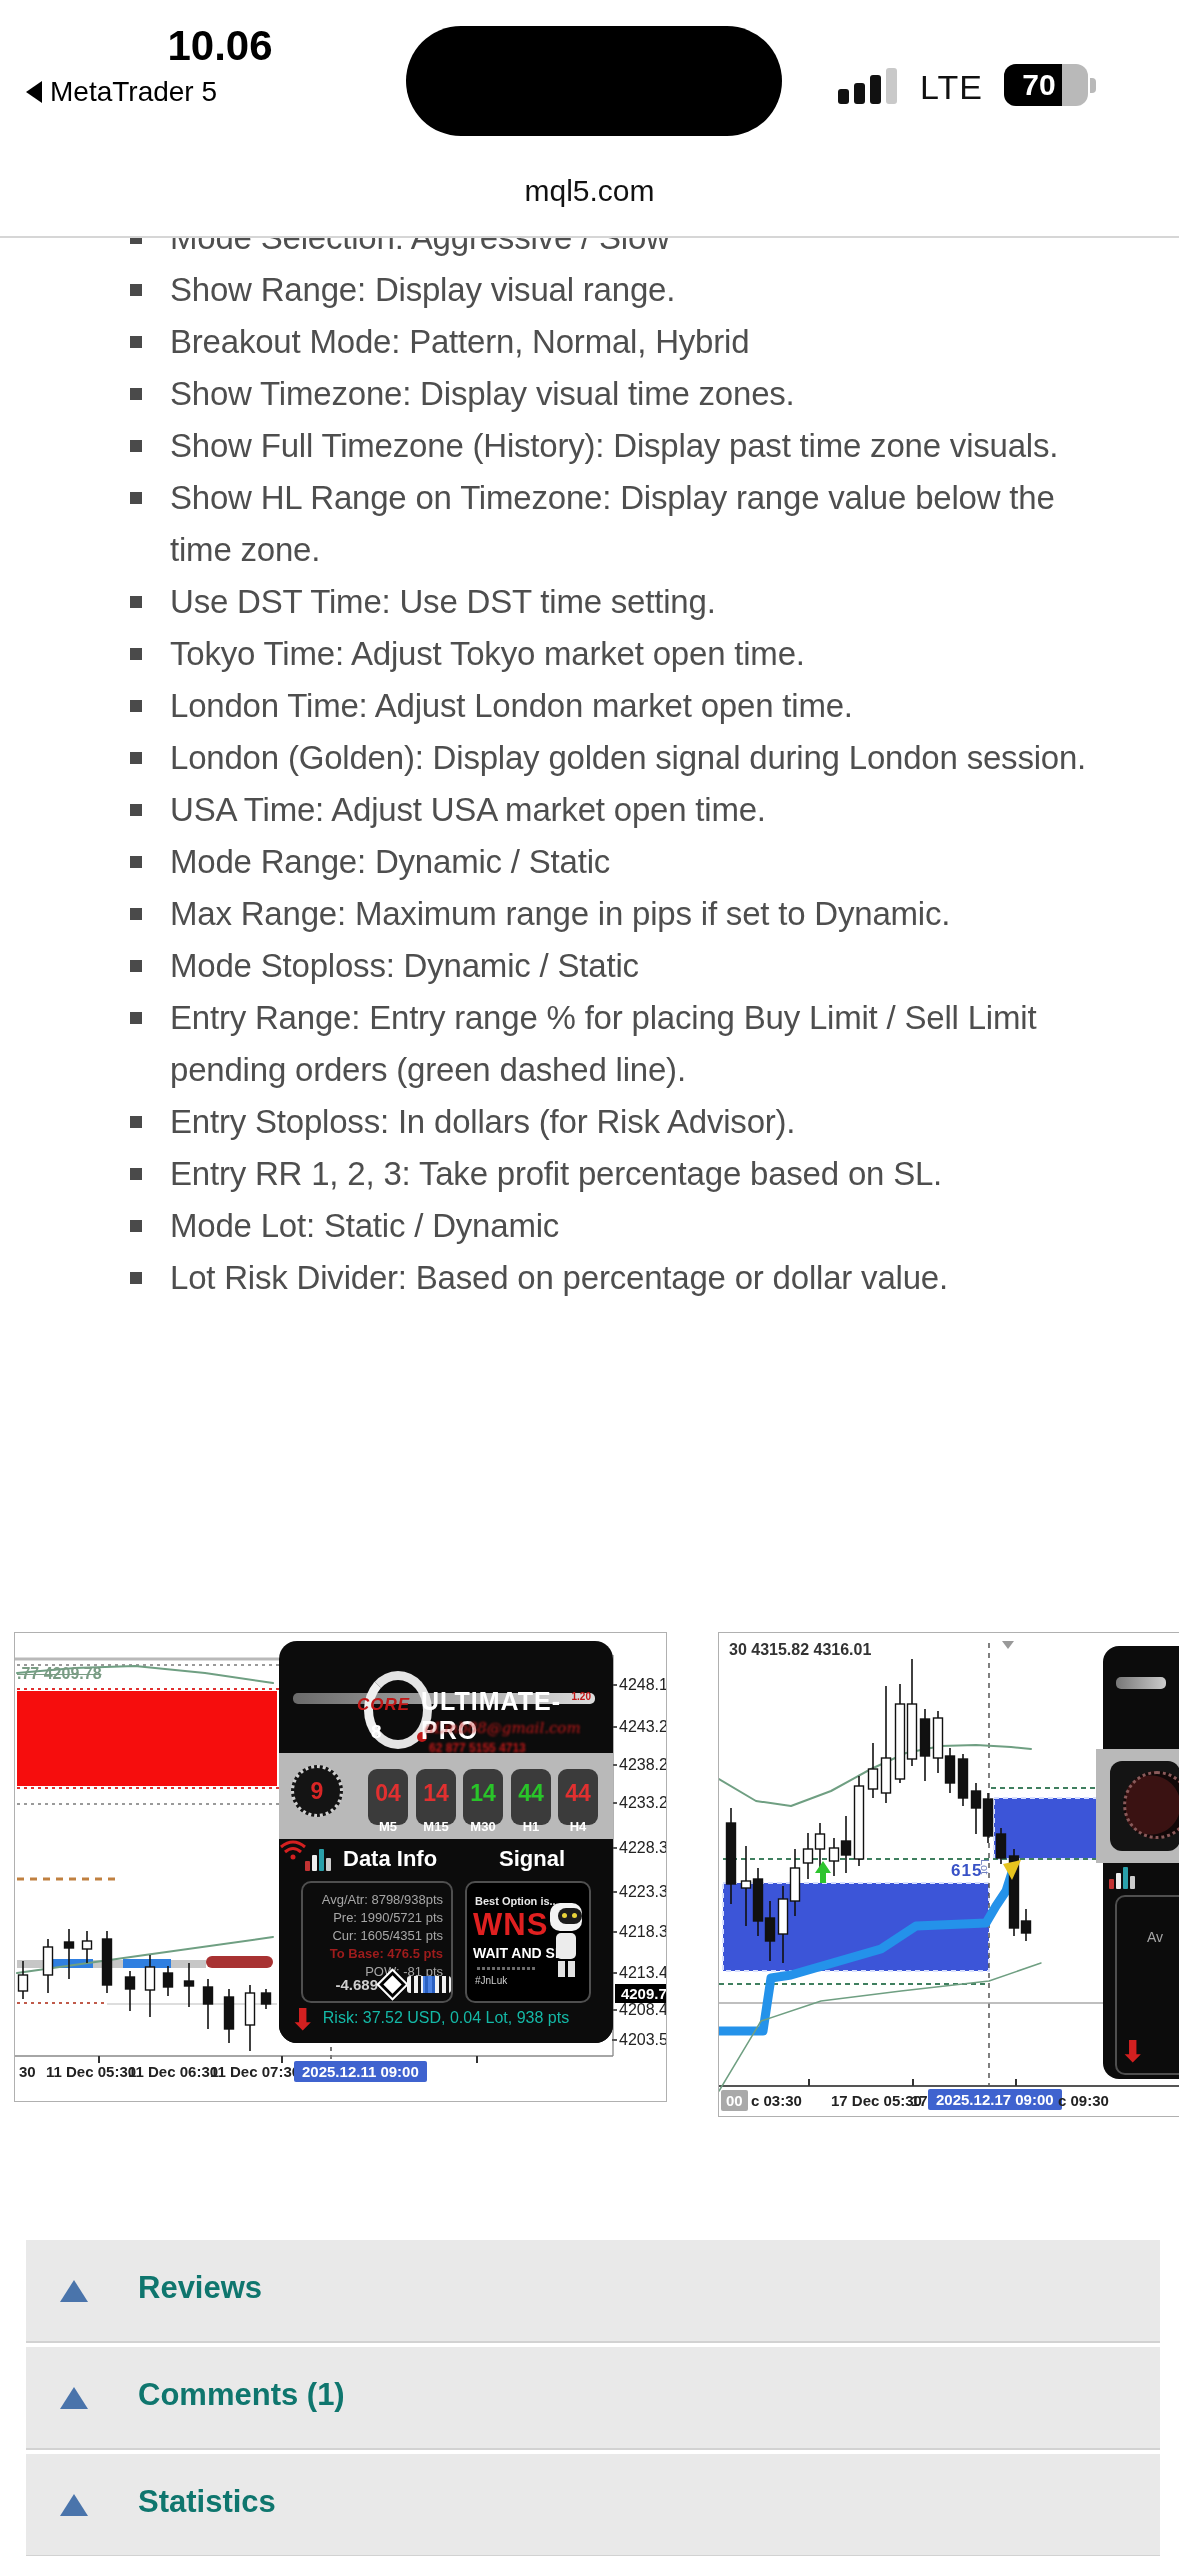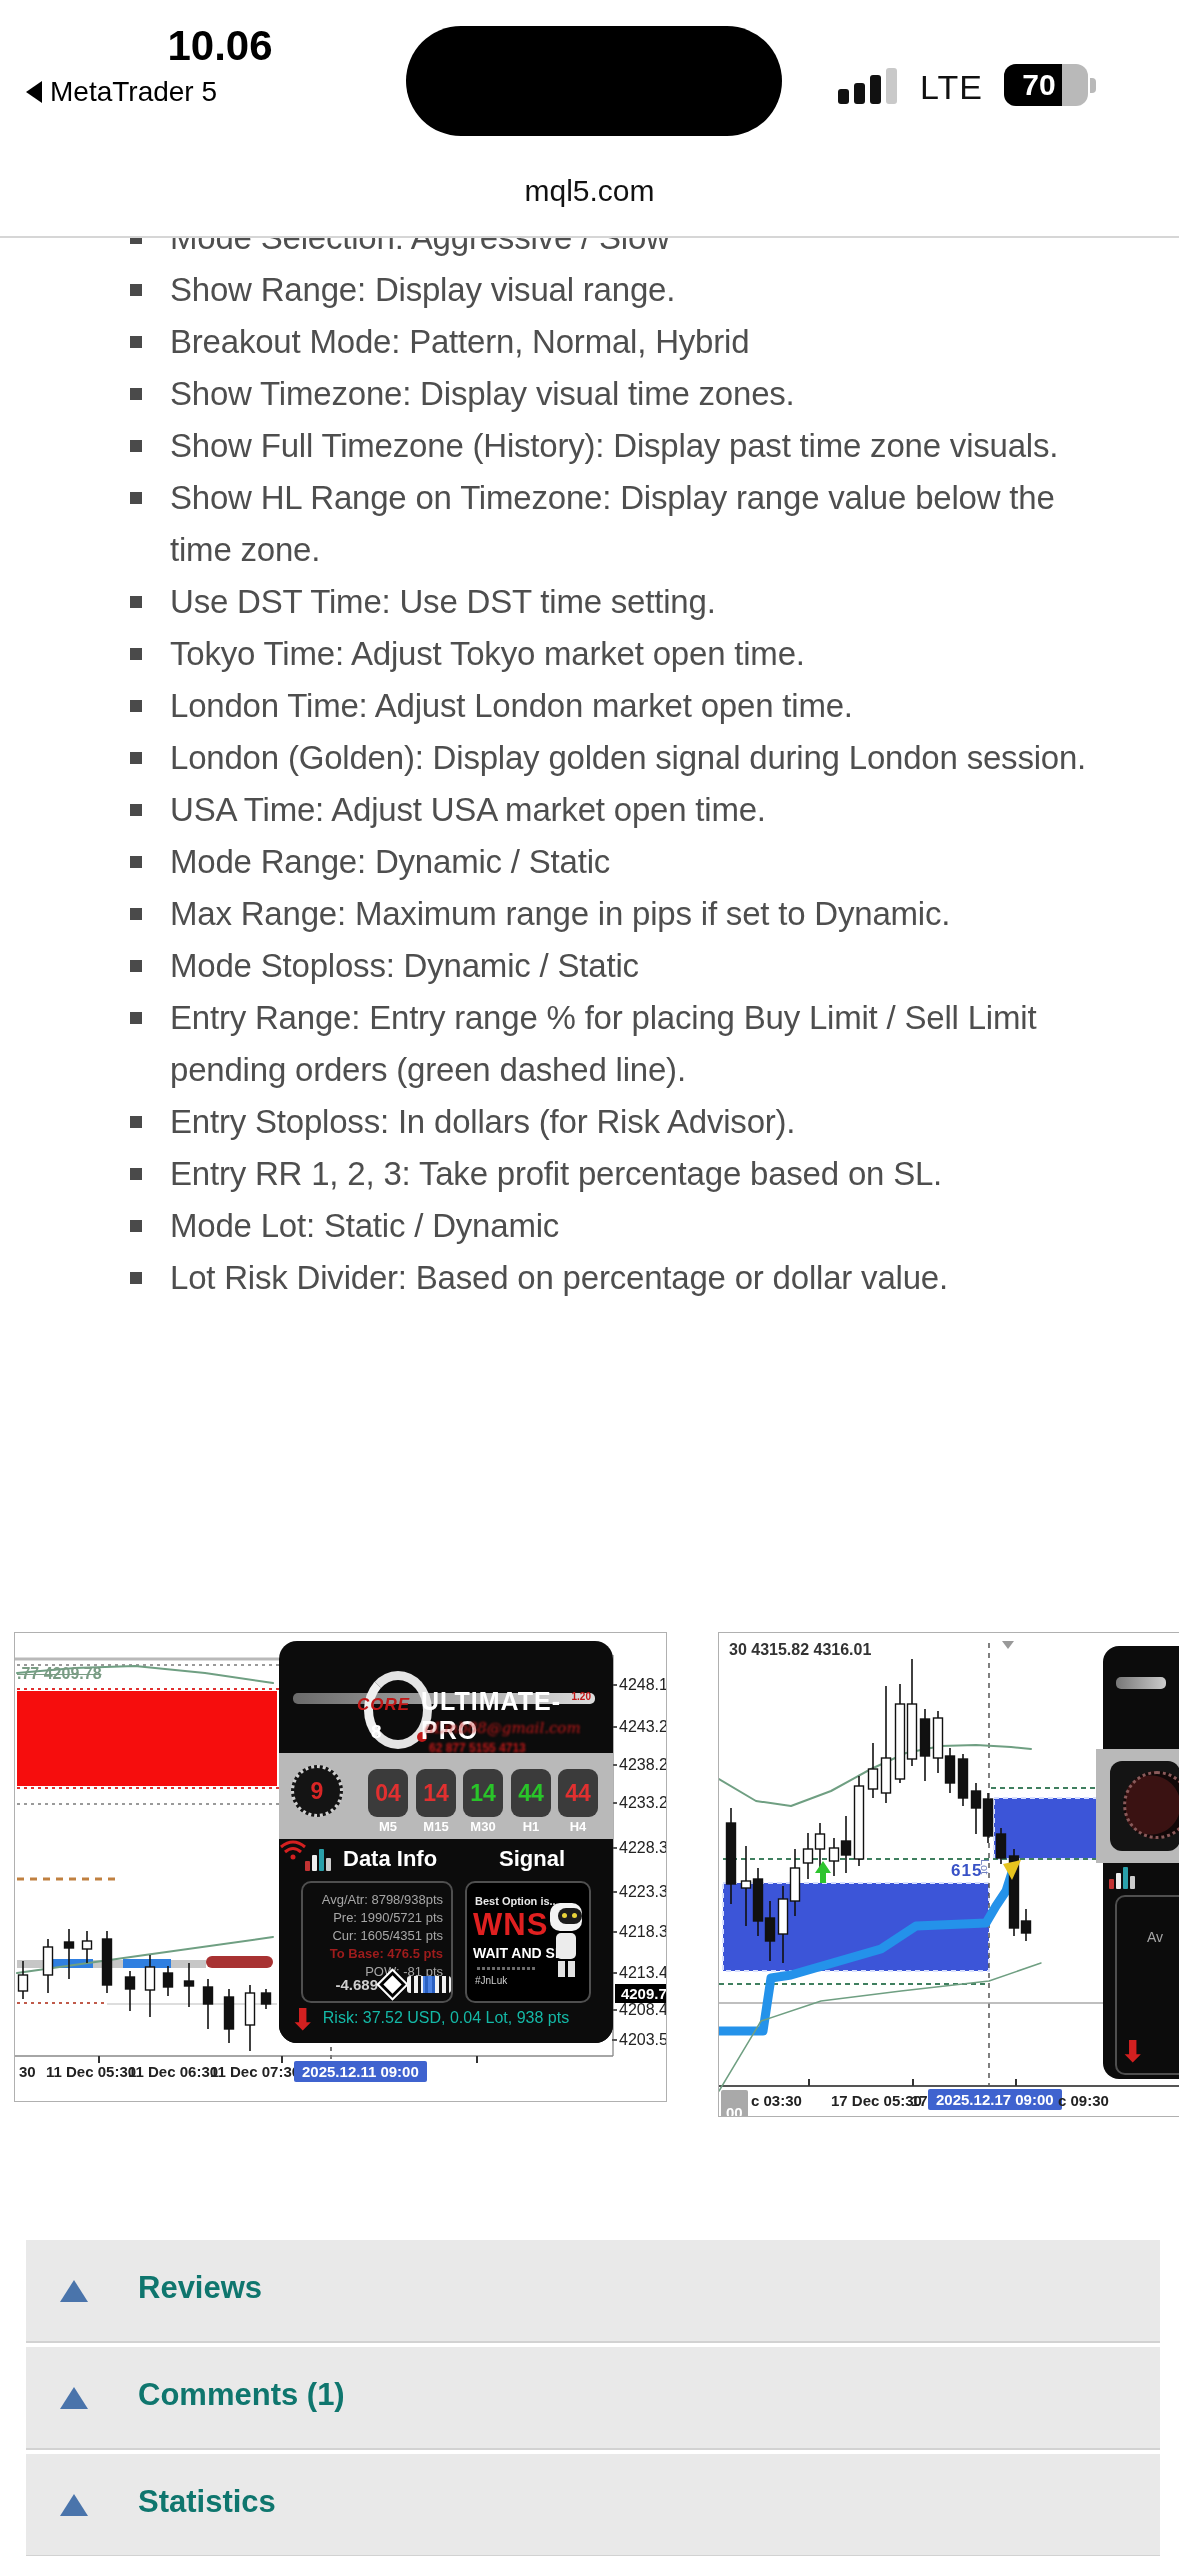--- a/index.html
+++ b/index.html
@@ -40,21 +40,21 @@
   #chart-left .ohlc-label{left:2px;top:32px;color:#7a9c84;text-decoration:line-through;font-weight:600;}
   #chart-right .ohlc-label{left:10px;top:8px;color:#333;}
   .px-lbl{position:absolute;left:604px;width:64px;font-size:16px;color:#222;}
   .px-lbl::before{content:"";position:absolute;left:-7px;top:8px;width:5px;height:2px;background:#555;}
   .px-badge{position:absolute;left:600px;top:351px;width:66px;height:19px;background:#000;color:#fff;
             font-size:15px;text-align:center;line-height:19px;font-weight:600;}
   .t-lbl{position:absolute;font-size:15px;font-weight:600;color:#222;white-space:nowrap;}
   .t-badge{position:absolute;background:#3f63cf;color:#fff;font-size:15px;font-weight:600;
            text-align:center;border-radius:2px;white-space:nowrap;padding:2px 8px;}
   .t-gray{position:absolute;background:#a9a9a9;color:#fff;font-size:15px;font-weight:600;
-          text-align:center;border-radius:2px;padding:14px 5px;}
+          text-align:center;border-radius:2px;padding:2px 5px;}
   .lvl-615{position:absolute;left:232px;top:228px;color:#3952c6;font-size:17px;font-weight:bold;letter-spacing:1px;}
   .lvl-side{position:absolute;left:260px;top:226px;color:#7080c0;font-size:11px;writing-mode:vertical-rl;}
   
   .panel{position:absolute;left:264px;top:8px;width:334px;height:402px;background:#0c0c0c;border-radius:18px;
          overflow:hidden;color:#fff;}
   .p-head{position:relative;height:112px;}
   .p-bar{position:absolute;left:14px;top:52px;width:302px;height:11px;border-radius:5px;
          background:linear-gradient(90deg,#6b6b6b,#dcdcdc);}
   .p-ver{position:absolute;right:4px;top:-2px;font-size:10px;color:#c01818;font-weight:bold;}
   .p-ring{position:absolute;left:85px;top:30px;width:50px;height:60px;border:9px solid #e4e4e4;border-radius:50%;
@@ -63,21 +63,21 @@
   .p-core{position:absolute;left:78px;top:54px;font-size:17px;font-weight:bold;font-style:italic;color:#c01818;letter-spacing:1px;}
   .p-eight{position:absolute;left:92px;top:80px;font-size:19px;font-weight:bold;color:#fff;}
   .p-title{position:absolute;left:142px;top:46px;font-size:25px;font-weight:bold;color:#fff;letter-spacing:1px;}
   .p-mail{position:absolute;left:146px;top:78px;font-size:15px;font-style:italic;color:#c01818;filter:blur(1.1px);
           font-family:"DejaVu Serif",serif;}
   .p-phone{position:absolute;left:150px;top:100px;font-size:12px;font-weight:bold;color:#c01818;filter:blur(0.8px);}
   .p-strip{position:absolute;left:0;top:112px;width:334px;height:86px;background:#b9b9b9;}
   .gauge{position:absolute;left:12px;top:12px;width:52px;height:52px;border-radius:50%;background:#141414;
          border:3px dotted #cfcfcf;box-sizing:border-box;text-align:center;line-height:46px;
          font-size:23px;font-weight:bold;color:#d92626;}
-  .tf-tile{position:absolute;top:16px;width:40px;height:48px;background:#3b3b3b;border-radius:9px;
+  .tf-tile{position:absolute;top:16px;width:40px;height:56px;background:#3b3b3b;border-radius:9px;
            text-align:center;line-height:48px;font-size:23px;font-weight:bold;}
   .tf-tile.red{color:#e03030;} .tf-tile.green{color:#29c429;}
   .tf-lbl{position:absolute;top:66px;width:40px;text-align:center;font-size:13px;font-weight:bold;color:#fff;}
   .p-body{position:absolute;left:0;top:198px;width:334px;height:204px;background:#0c0c0c;}
   .h-ico{position:absolute;top:10px;width:30px;height:22px;display:flex;align-items:flex-end;gap:2px;}
   .h-ico i{display:block;width:5px;border-radius:1px;}
   .di-title{position:absolute;left:64px;top:7px;font-size:22px;font-weight:bold;}
   .sg-title{position:absolute;left:220px;top:7px;font-size:22px;font-weight:bold;}
   .wifi{position:absolute;left:184px;top:8px;width:28px;height:22px;}
   .databox{position:absolute;left:22px;top:42px;width:152px;height:122px;border:2px solid #4f4f4f;border-radius:10px;

